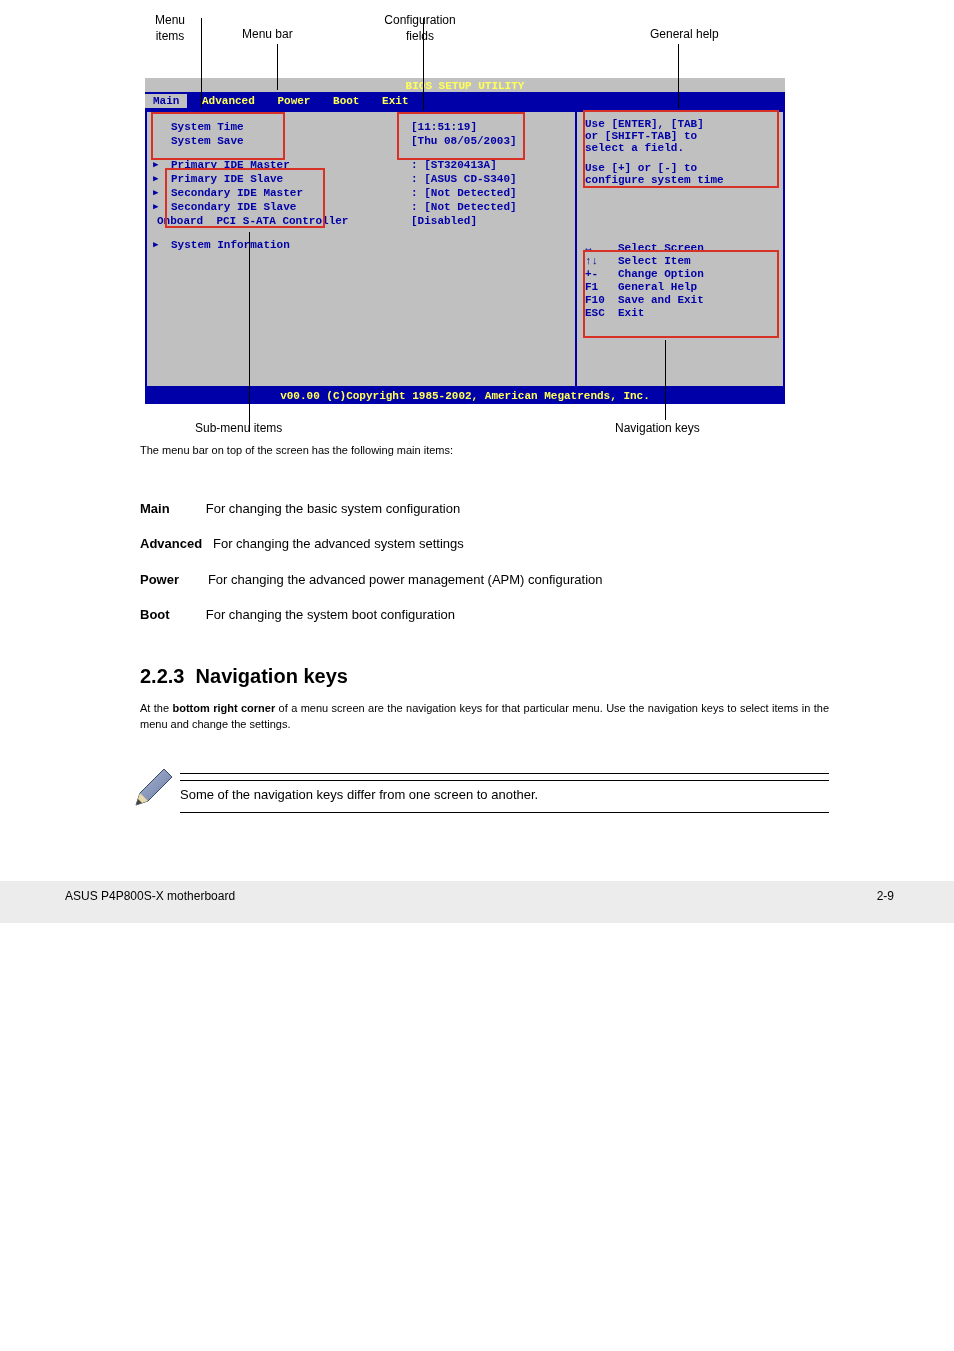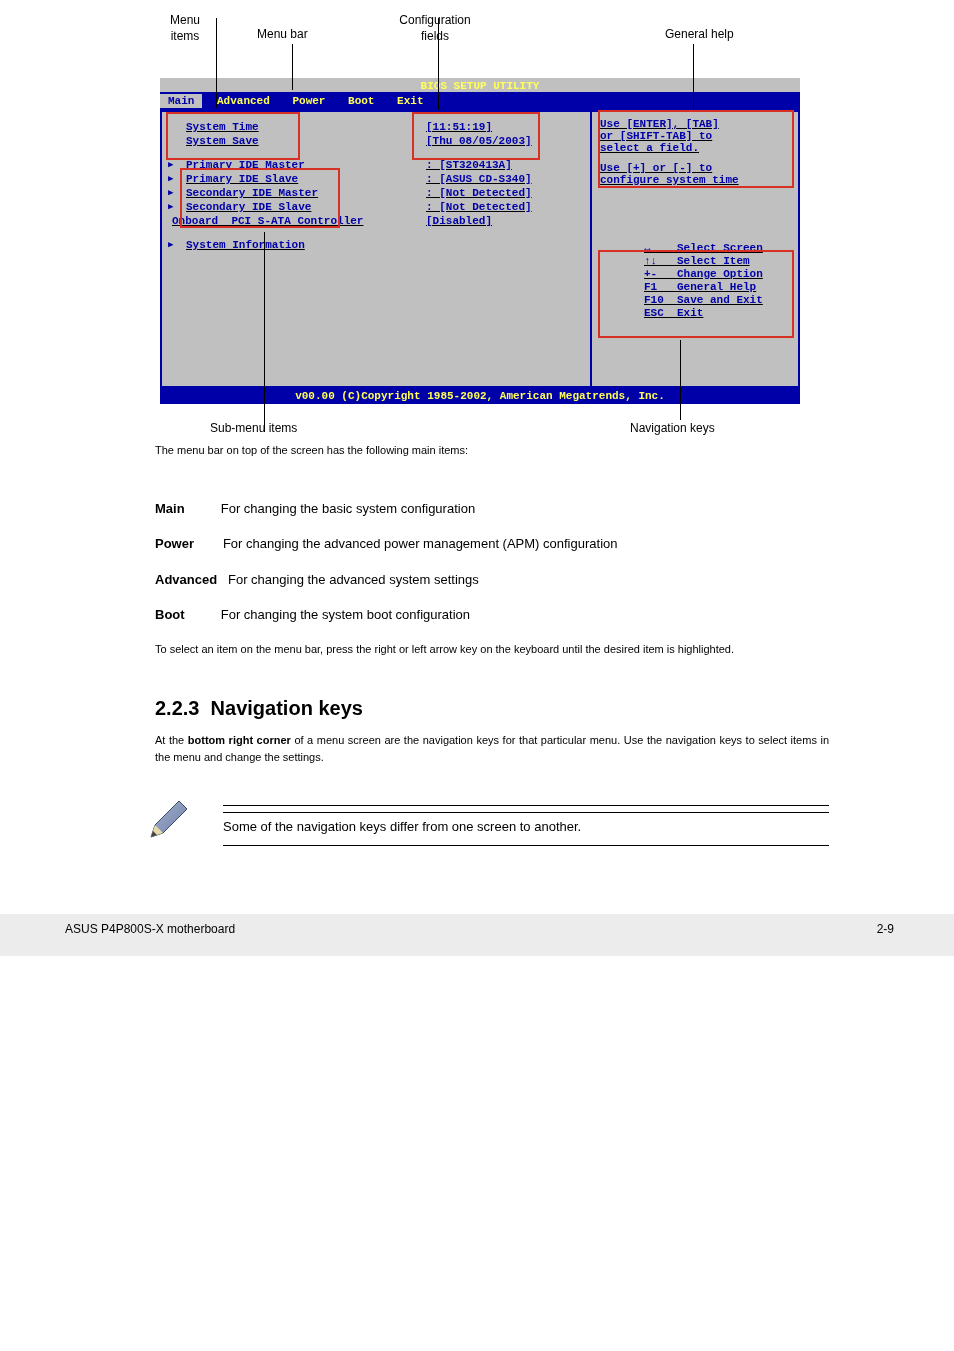--- a/index.html
+++ b/index.html
@@ -5,21 +5,20 @@
     * { box-sizing: border-box; margin: 0; padding: 0; }
     body {
       font-family: Arial, Helvetica, sans-serif;
       background: #fff;
       width: 954px;
       margin: 0 auto;
       padding: 0;
     }
     .page {
       padding: 0 65px 0 65px;
-      margin-left: 15px;
     }
     .section-title {
       font-size: 20px;
       font-weight: bold;
       margin: 40px 0 12px 75px;
     }
     .body-text {
       font-size: 11px;
       line-height: 1.5;
       margin: 0 60px 0 75px;
@@ -60,21 +59,20 @@
       padding: 1px 8px;
     }
     .bios-tab.active {
       background: #c0c0c0;
       color: #0000a8;
     }
     .bios-content {
       display: flex;
       height: 278px;
       position: relative;
-      text-decoration: underline;
     }
     .bios-left {
       width: 430px;
       padding: 6px 6px 6px 10px;
       color: #0000a8;
       border: 2px solid #0000a8;
       border-right: none;
       position: relative;
     }
     .bios-right {
@@ -107,21 +105,20 @@
       margin-top: 2px;
     }
     .bios-foot {
       background: #0000a8;
       color: #ffff55;
       text-align: center;
       padding: 2px 0;
     }
     .help-keys {
       margin-top: 56px;
-      padding-left: 44px;
     }
     .help-row { white-space: pre; line-height: 13px; }
 
     
     .redbox {
       position: absolute;
       border: 2px solid #d93025;
       z-index: 5;
       pointer-events: none;
     }
@@ -163,21 +160,21 @@
     }
     .legend-title {
       font-weight: bold;
     }
 
     
     .note-wrap {
       display: flex;
       align-items: flex-start;
       margin: 30px 60px 0 65px;
-      gap: 30px;
+      gap: 2px;
     }
     .note-icon {
       width: 48px;
       height: 48px;
       flex-shrink: 0;
     }
     .note-lines {
       flex: 1;
       position: relative;
       padding: 10px 0 14px 0;
@@ -308,31 +305,30 @@
     <div class="callout" style="left:470px; top:16px;">Navigation keys</div>
   </div>
 
   <p class="body-text">The menu bar on top of the screen has the following main items:</p>
 
   <div class="legend">
     <div class="legend-item">
       <div class="legend-body"><span class="legend-title">Main</span>&nbsp;&nbsp;&nbsp;&nbsp;&nbsp;&nbsp;&nbsp;&nbsp;&nbsp;&nbsp;<span>For changing the basic system configuration</span></div>
     </div>
     <div class="legend-item">
+      <div class="legend-body"><span class="legend-title">Advanced</span>&nbsp;&nbsp;&nbsp;<span>For changing the advanced system settings</span></div>
+    </div>
+    <div class="legend-item">
       <div class="legend-body"><span class="legend-title">Power</span>&nbsp;&nbsp;&nbsp;&nbsp;&nbsp;&nbsp;&nbsp;&nbsp;<span>For changing the advanced power management (APM) configuration</span></div>
-    </div>
-    <div class="legend-item">
-      <div class="legend-body"><span class="legend-title">Advanced</span>&nbsp;&nbsp;&nbsp;<span>For changing the advanced system settings</span></div>
     </div>
     <div class="legend-item">
       <div class="legend-body"><span class="legend-title">Boot</span>&nbsp;&nbsp;&nbsp;&nbsp;&nbsp;&nbsp;&nbsp;&nbsp;&nbsp;&nbsp;<span>For changing the system boot configuration</span></div>
     </div>
   </div>
 
-  <p class="body-text" style="margin-top:8px;">To select an item on the menu bar, press the right or left arrow key on the keyboard until the desired item is highlighted.</p>
 
   <div class="section-title">
     <span>2.2.3</span>&nbsp;&nbsp;<span>Navigation keys</span>
   </div>
   <p class="body-text">
     <span>At the </span><span class="spec">bottom right corner</span><span> of a menu screen are the navigation keys for that particular menu. Use the navigation keys to select items in the menu and change the settings.</span>
   </p>
 
   <div class="note-wrap">
     <div class="note-icon">

